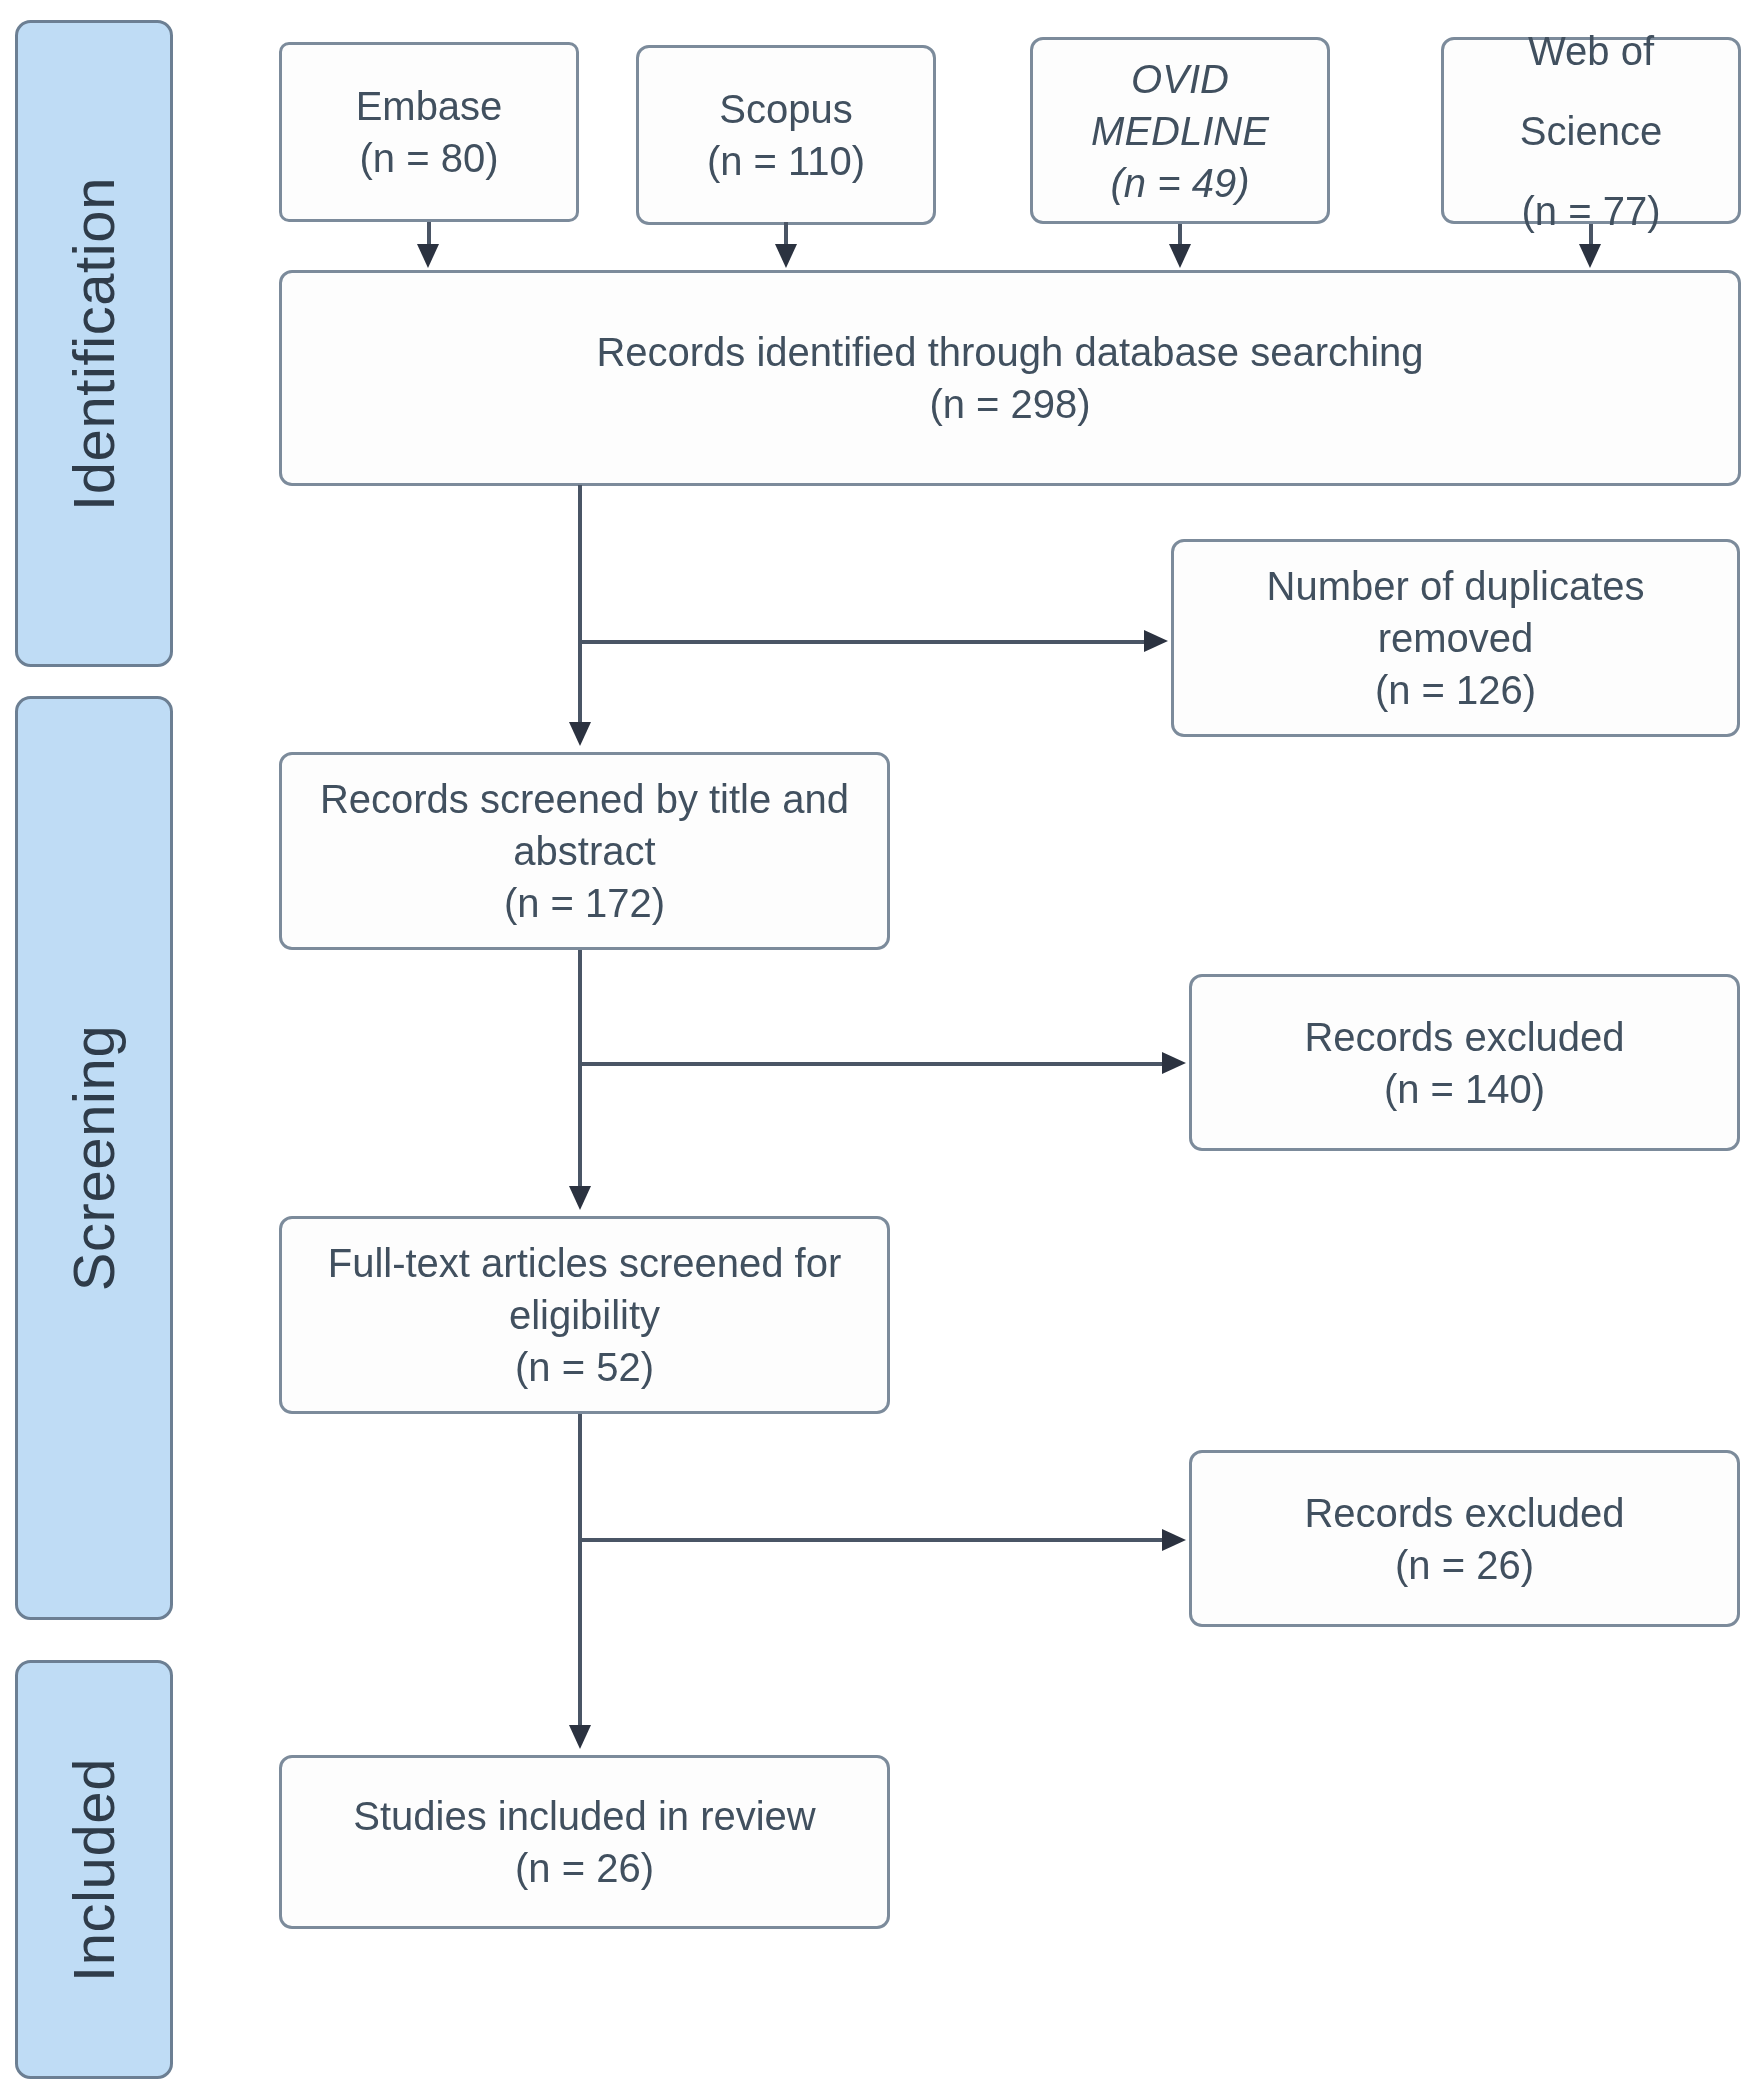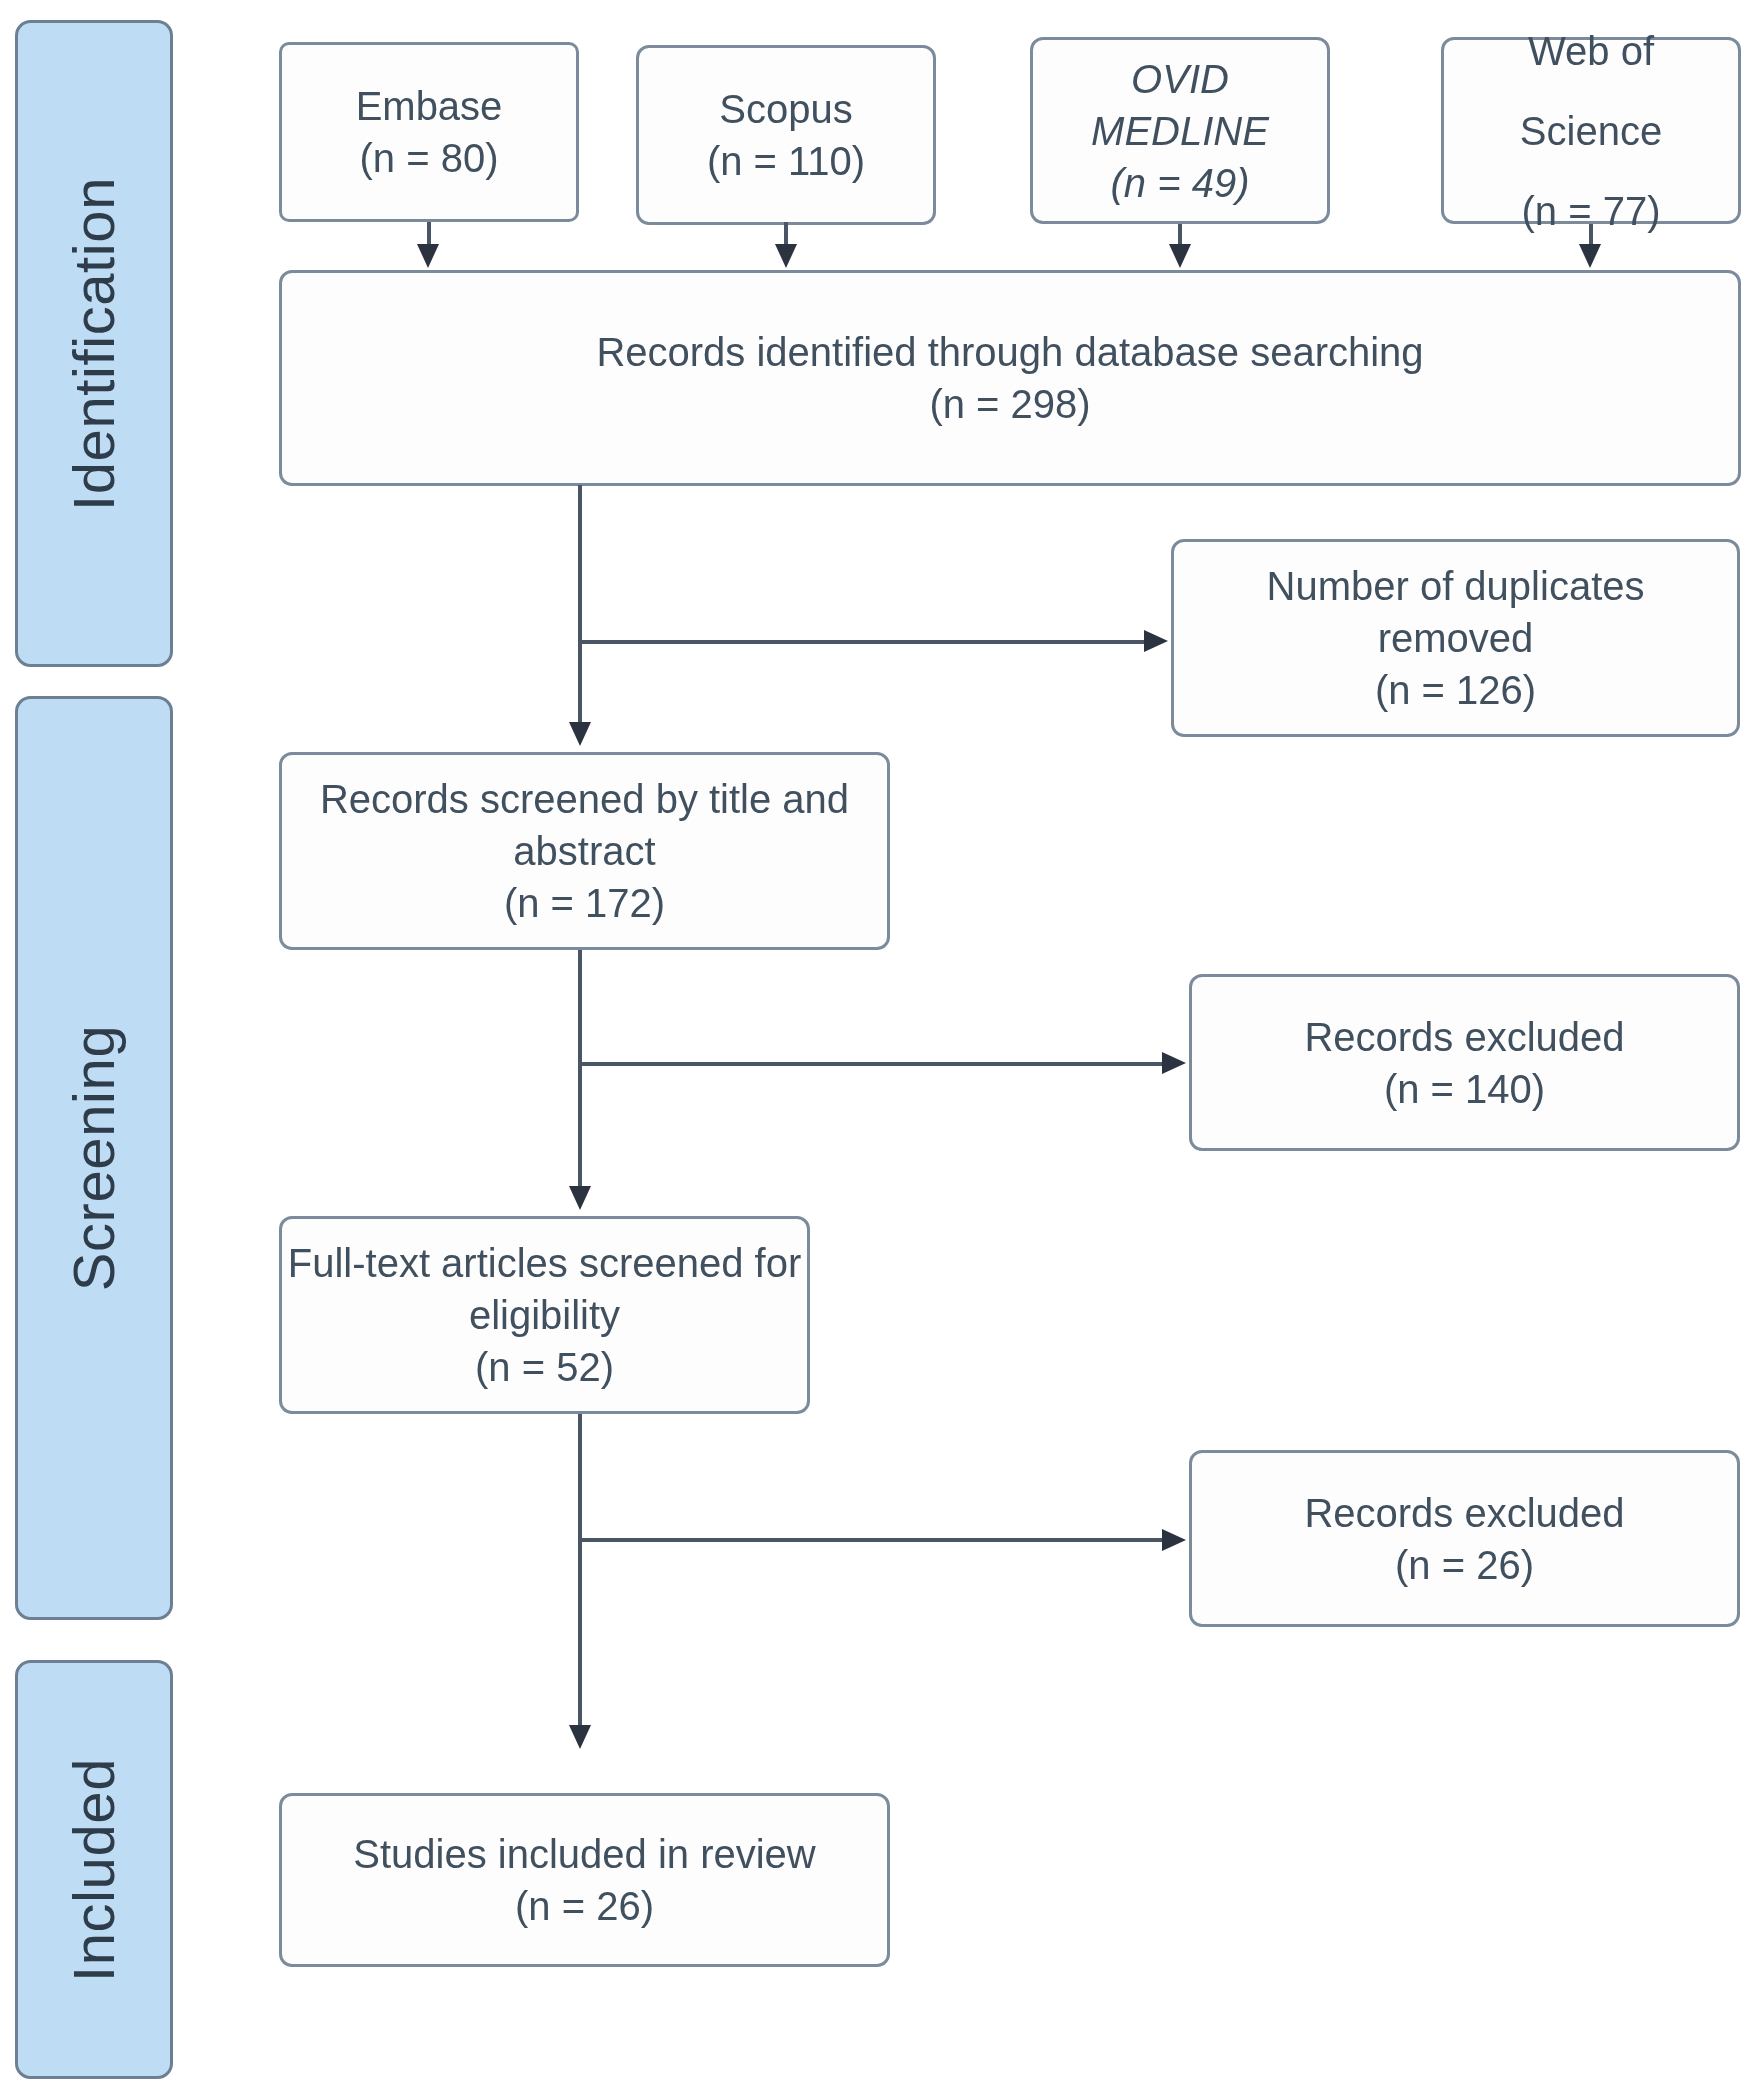--- a/index.html
+++ b/index.html
@@ -141,36 +141,36 @@
   <div class="arrow-down" style="left:569px;top:1186px;"></div>
 
   <div class="hline" style="left:578px;top:1062px;width:590px;"></div>
   <div class="arrow-right" style="left:1162px;top:1052px;"></div>
 
   <div class="nodebox" style="left:1189px;top:974px;width:551px;height:177px;">
     <span class="ln">Records excluded</span>
     <span class="ln">(n = 140)</span>
   </div>
 
-  <div class="nodebox" style="left:279px;top:1216px;width:531px;height:198px;">
+  <div class="nodebox" style="left:279px;top:1216px;width:611px;height:198px;">
     <span class="ln">Full-text articles screened for</span>
     <span class="ln">eligibility</span>
     <span class="ln">(n = 52)</span>
   </div>
 
   <div class="vline" style="left:578px;top:1414px;height:327px;"></div>
   <div class="arrow-down" style="left:569px;top:1725px;"></div>
 
   <div class="hline" style="left:578px;top:1538px;width:590px;"></div>
   <div class="arrow-right" style="left:1162px;top:1529px;"></div>
 
   <div class="nodebox" style="left:1189px;top:1450px;width:551px;height:177px;">
     <span class="ln">Records excluded</span>
     <span class="ln">(n = 26)</span>
   </div>
 
-  <div class="nodebox" style="left:279px;top:1755px;width:611px;height:174px;margin-top:38px;">
+  <div class="nodebox" style="left:279px;top:1755px;width:611px;height:174px;">
     <span class="ln">Studies included in review</span>
     <span class="ln">(n = 26)</span>
   </div>
 
 </div>
 
 
 </body></html>

